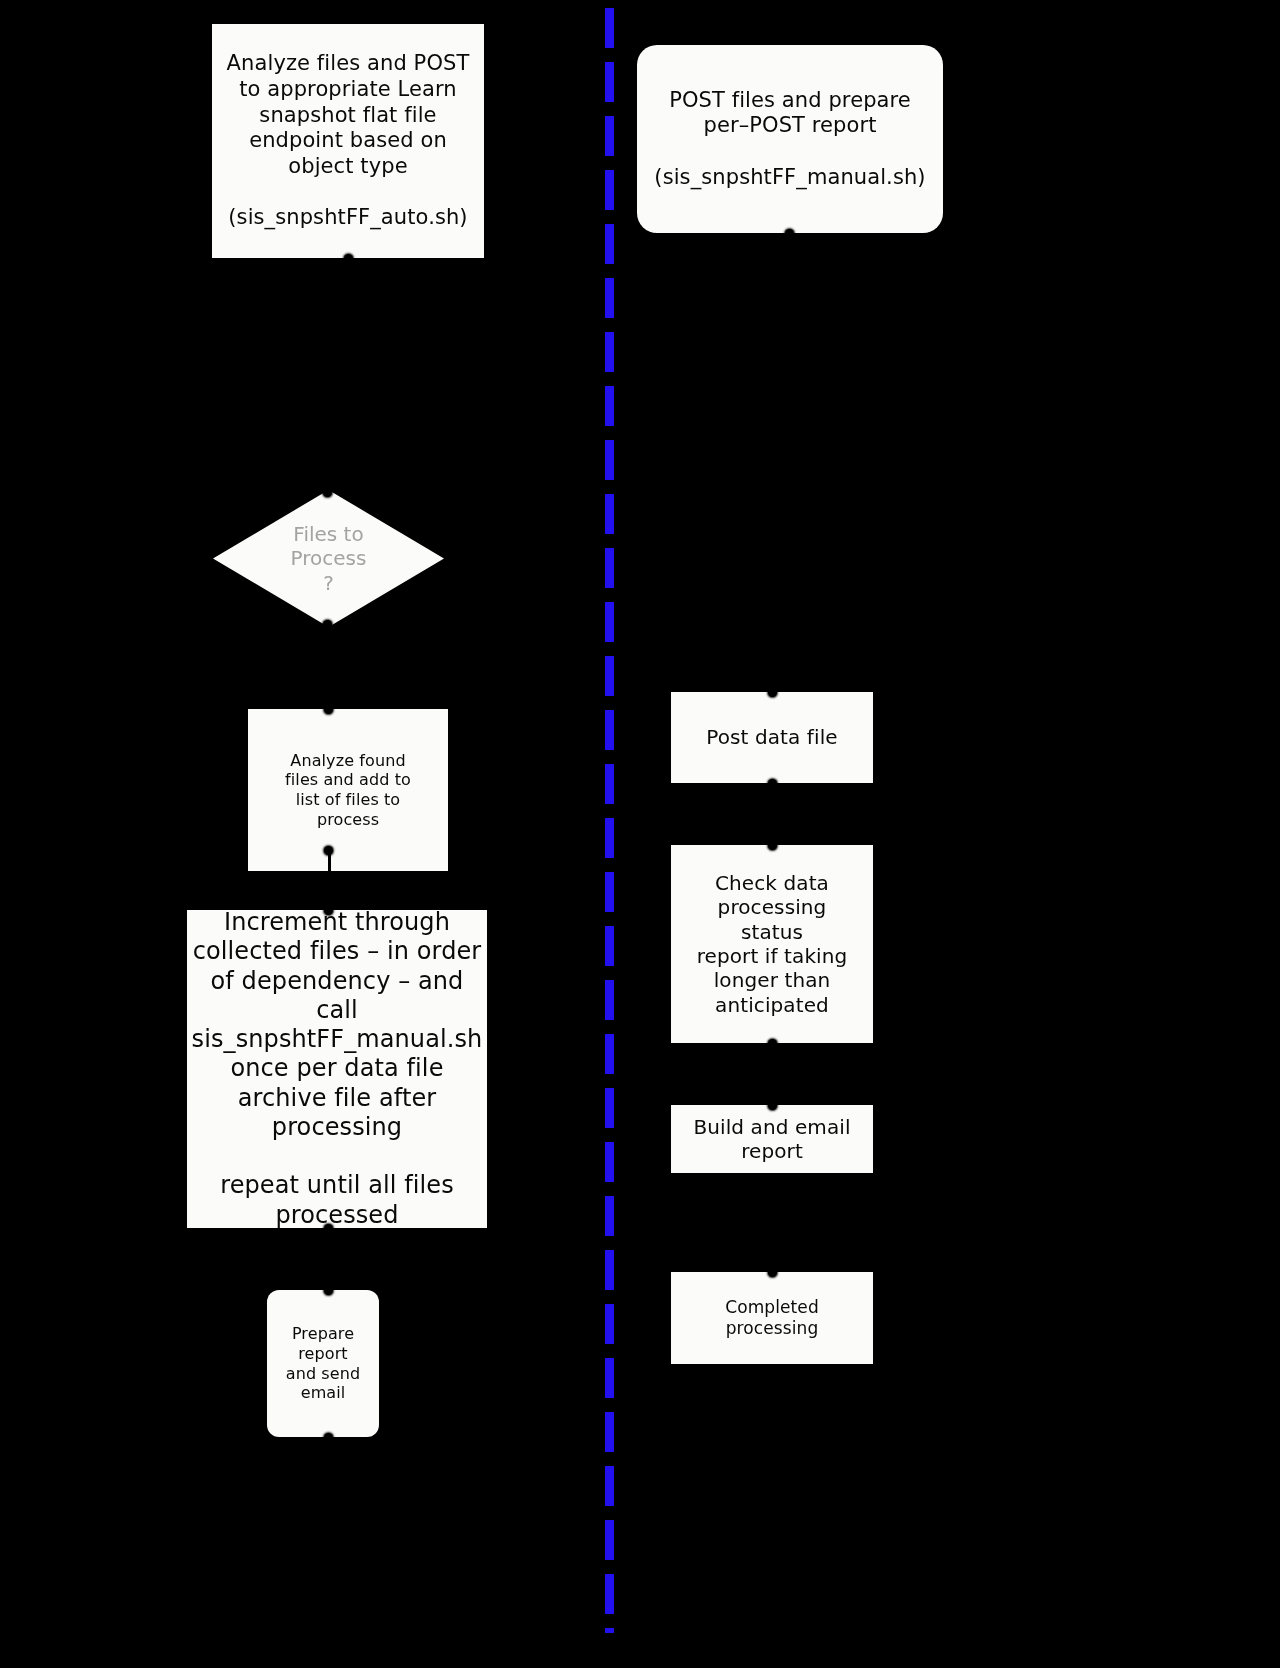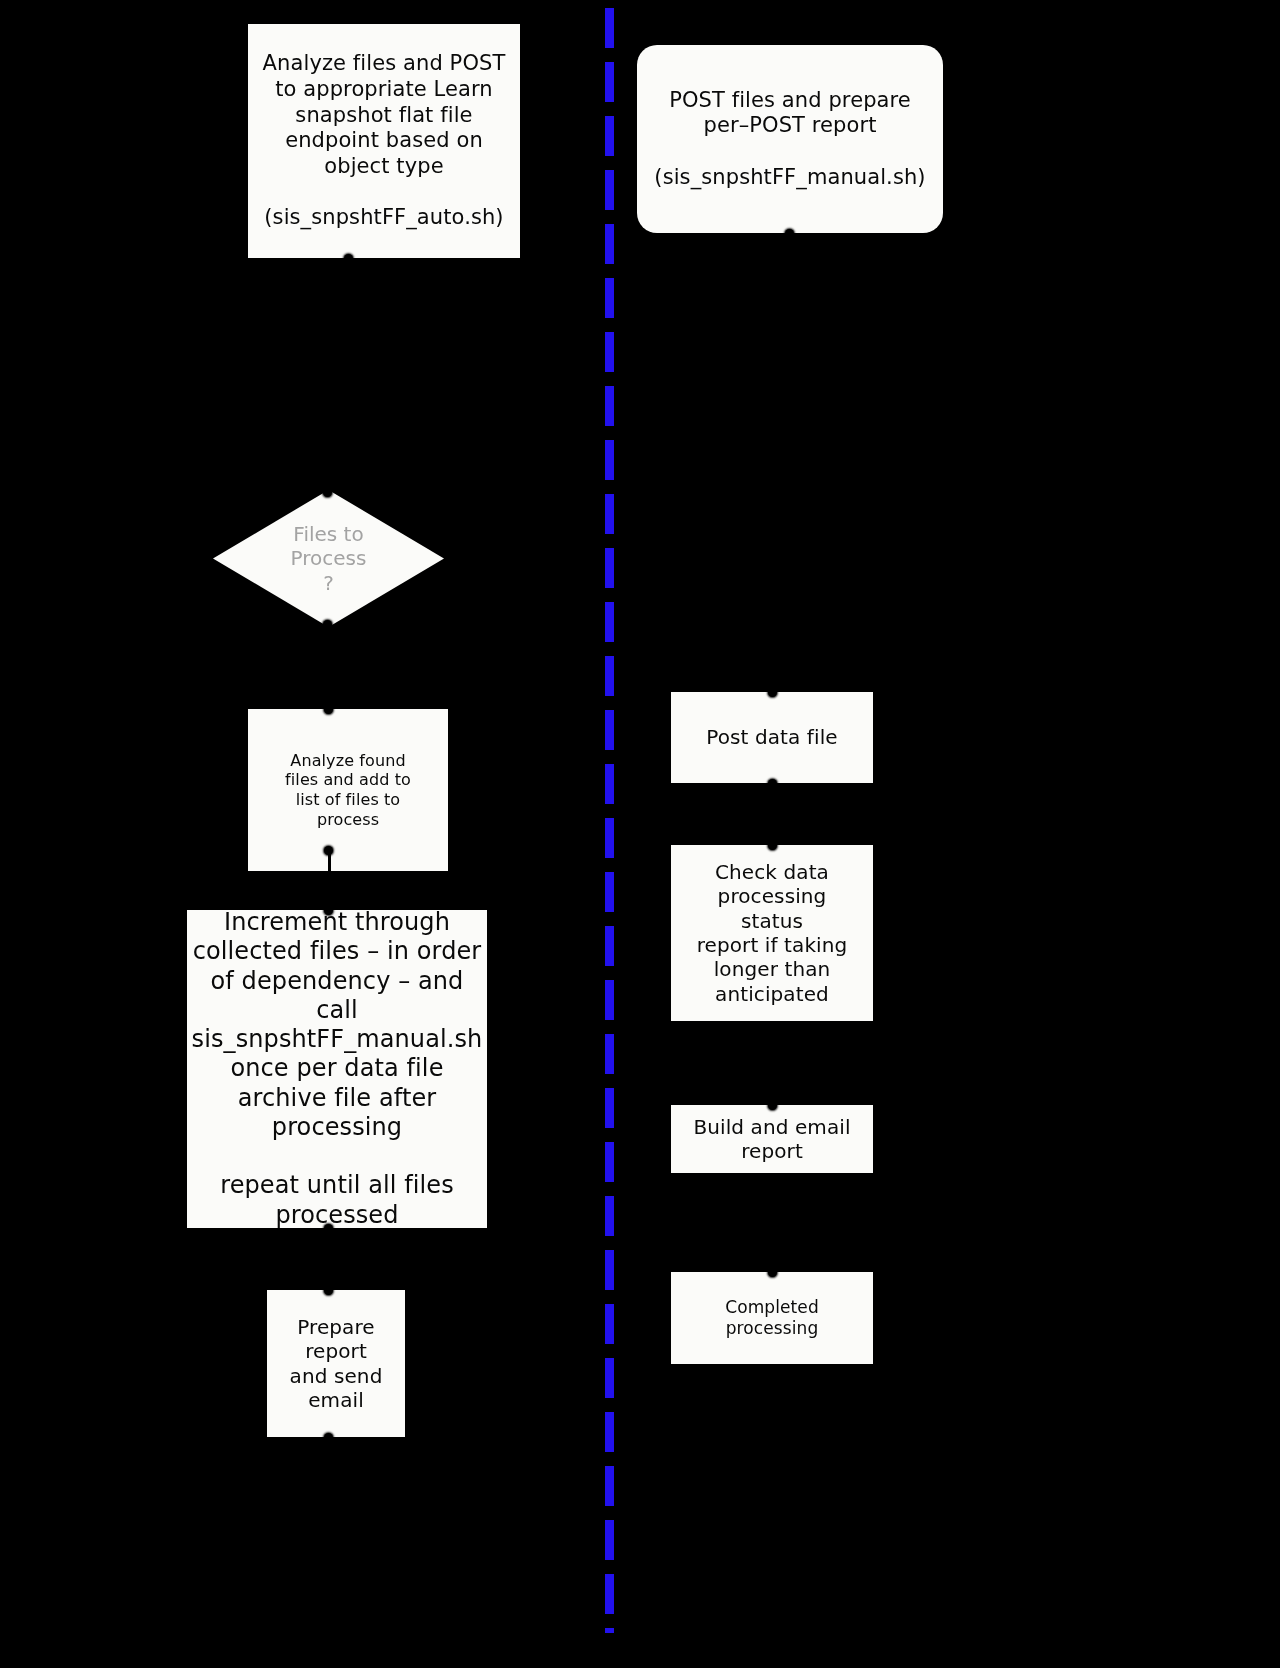--- a/index.html
+++ b/index.html
@@ -85,21 +85,21 @@
     box-shadow: 0 0 2px 1px rgba(0,0,0,0.9);
   }
 </style>
 </head>
 <body>
 
 <div id="canvas">
 
   <div class="divider" style="left:605px; top:8px; width:9px; height:1625px;"></div>
 
-  <div class="node" style="left:212px; top:24px; width:272px; height:234px; font-size:21px;margin-left:36px;">
+  <div class="node" style="left:212px; top:24px; width:272px; height:234px; font-size:21px;">
     <span>Analyze files and POST
 to appropriate Learn
 snapshot flat file
 endpoint based on
 object type
 
 (sis_snpshtFF_auto.sh)</span>
   </div>
   <div class="nub" style="left:344px; top:254px;"></div>
   <div class="connector" style="left:347px; top:258px; height:228px;"></div>
@@ -133,21 +133,21 @@
 archive file after
 processing
 
 repeat until all files
 processed</span>
   </div>
   <div class="nub" style="left:324px; top:906px;"></div>
   <div class="nub" style="left:324px; top:1224px;"></div>
   <div class="connector" style="left:328px; top:1228px; height:64px;"></div>
 
-  <div class="node" style="left:267px; top:1290px; width:138px; height:147px; font-size:20px;">
+  <div class="node" style="left:267px; top:1290px; width:112px; height:147px; font-size:16px;border-radius:12px;">
     <span>Prepare
 report
 and send
 email</span>
   </div>
   <div class="nub" style="left:324px; top:1286px;"></div>
   <div class="nub" style="left:324px; top:1433px;"></div>
 
   <div class="node" style="left:637px; top:45px; width:306px; height:188px; font-size:21px;border-radius:20px;">
     <span>POST files and prepare
@@ -162,21 +162,21 @@
   <div class="nub" style="left:768px; top:619px;"></div>
   <div class="connector" style="left:772px; top:623px; height:70px;"></div>
 
   <div class="node" style="left:671px; top:692px; width:202px; height:91px; font-size:20px;">
     <span>Post data file</span>
   </div>
   <div class="nub" style="left:768px; top:688px;"></div>
   <div class="nub" style="left:768px; top:779px;"></div>
   <div class="connector" style="left:772px; top:783px; height:64px;"></div>
 
-  <div class="node" style="left:671px; top:845px; width:202px; height:176px; font-size:20px;">
+  <div class="node" style="left:671px; top:845px; width:202px; height:198px; font-size:20px;">
     <span>Check data
 processing
 status
 report if taking
 longer than
 anticipated</span>
   </div>
   <div class="nub" style="left:768px; top:841px;"></div>
   <div class="nub" style="left:768px; top:1039px;"></div>
   <div class="connector" style="left:772px; top:1043px; height:62px;"></div>

